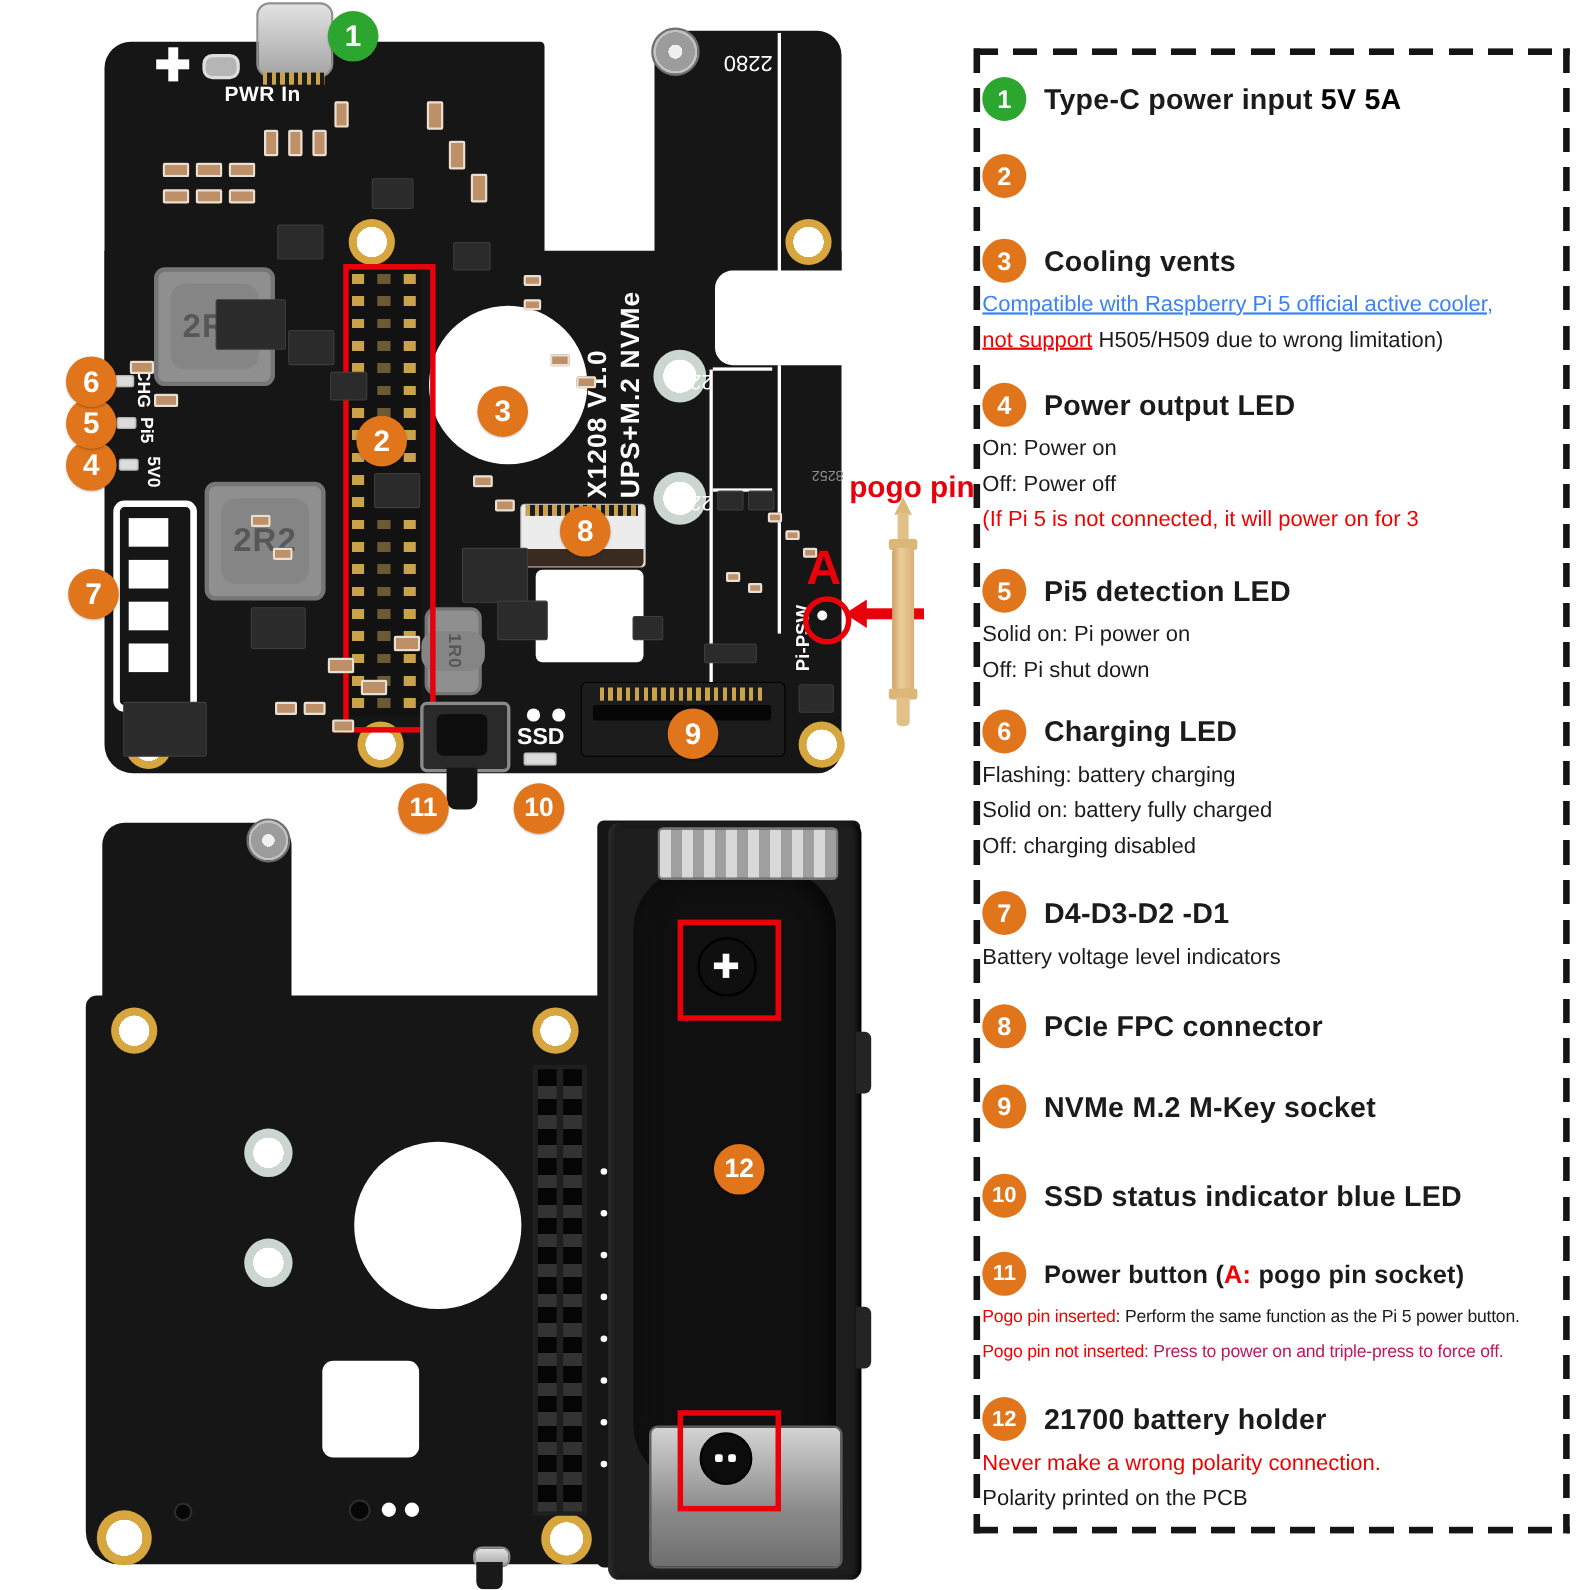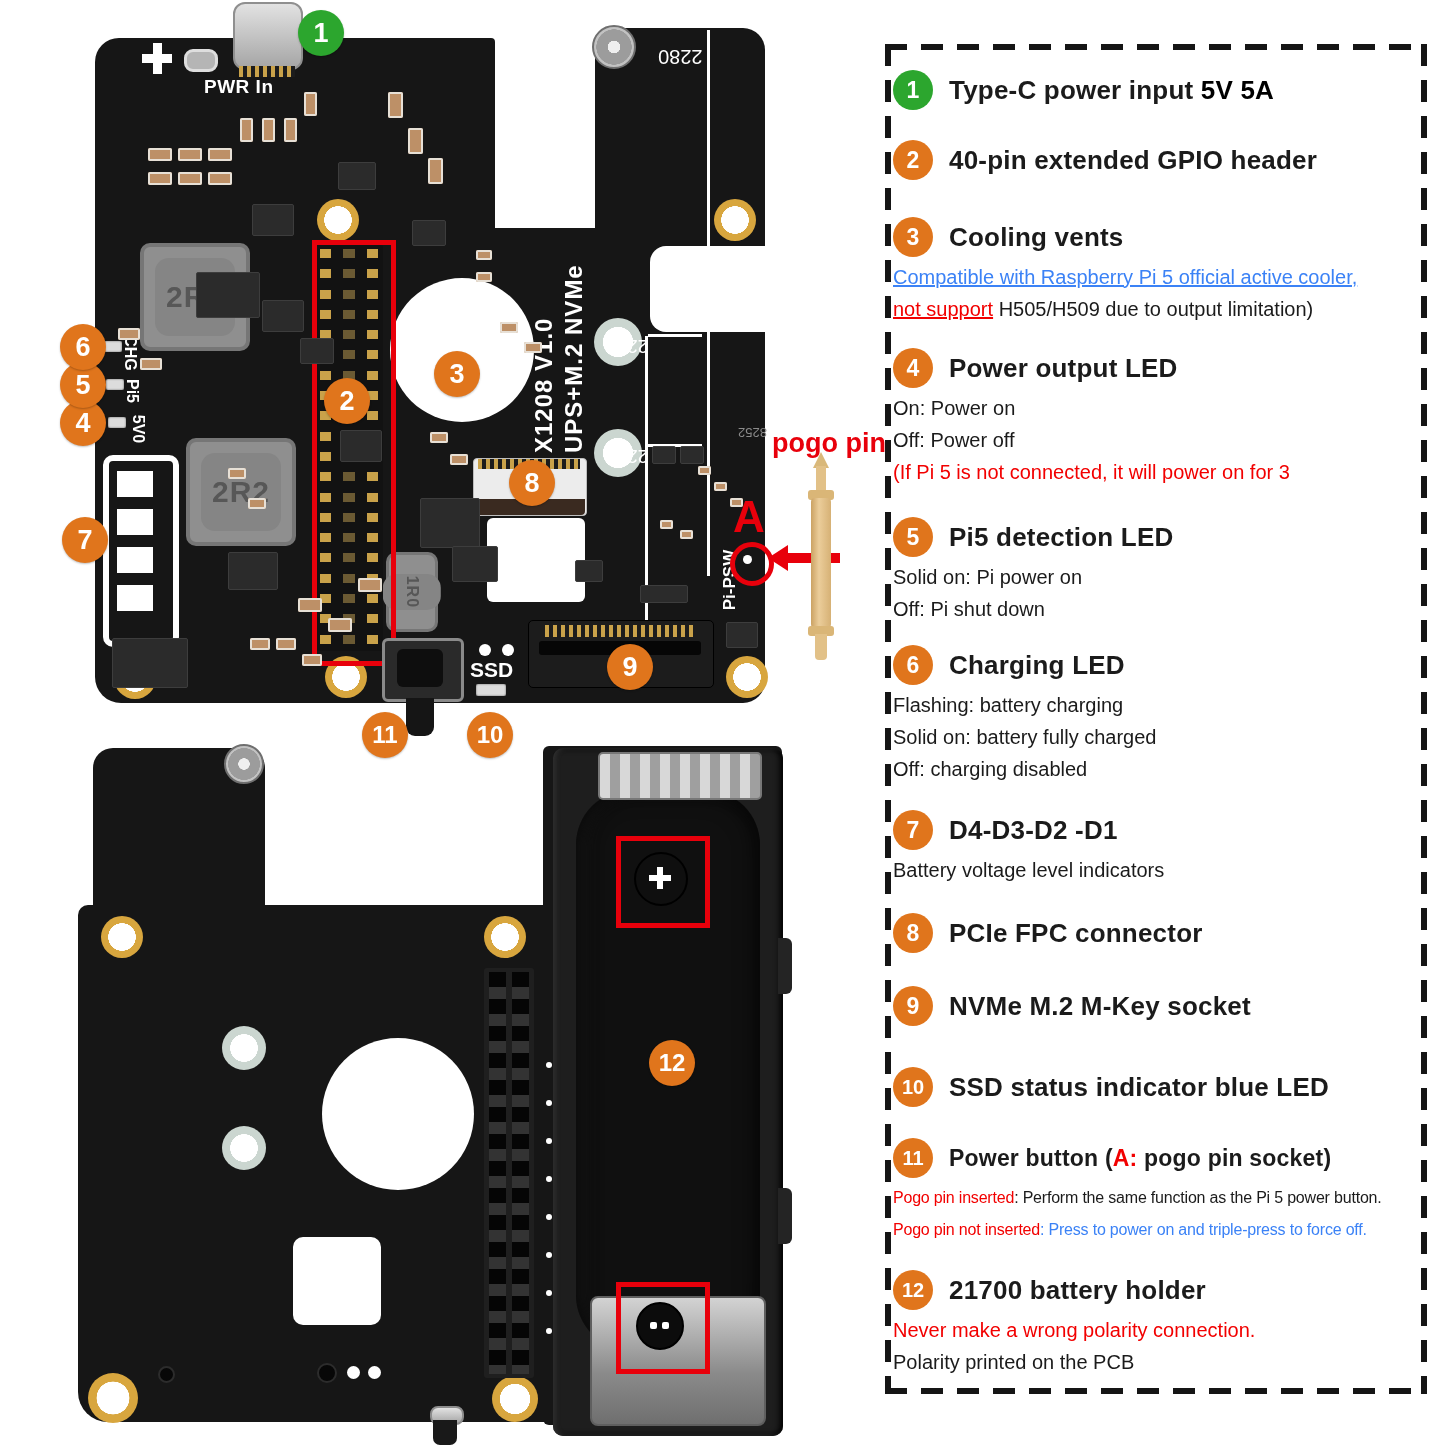--- a/index.html
+++ b/index.html
@@ -239,31 +239,30 @@
     <div id="legend-items">
         <div class="legend-item" style="top: 70px;">
           <div class="li-head">
             <span class="li-circle" style="background: rgb(44, 166, 46); font-size: 23px;">1</span>
             <span class="li-title"><span style="color: rgb(27, 27, 27);">Type-C power input </span><span style="color: #000000;">5V 5A</span></span>
           </div>
         </div>
         <div class="legend-item" style="top: 140px;">
           <div class="li-head">
             <span class="li-circle" style="background: rgb(224, 117, 28); font-size: 23px;">2</span>
-            <span class="li-title"><span style="color: rgb(27, 27, 27);">40-pin extended GPIO header</span></span>
           </div>
         </div>
         <div class="legend-item" style="top: 217px;">
           <div class="li-head">
             <span class="li-circle" style="background: rgb(224, 117, 28); font-size: 23px;">3</span>
             <span class="li-title"><span style="color: rgb(27, 27, 27);">Cooling vents</span></span>
           </div>
           <div class="li-lines">
             <div class="li-line"><span style="color: #3b82f6; text-decoration: underline;">Compatible with Raspberry Pi 5 official active cooler,</span></div>
-            <div class="li-line"><span style="color: rgb(242, 0, 0); text-decoration: underline rgb(242, 0, 0);">not support</span><span style="color: rgb(27, 27, 27);"> H505/H509 due to output limitation)</span></div>
+            <div class="li-line"><span style="color: rgb(242, 0, 0); text-decoration: underline rgb(242, 0, 0);">not support</span><span style="color: rgb(27, 27, 27);"> H505/H509 due to wrong limitation)</span></div>
           </div>
         </div>
         <div class="legend-item" style="top: 348px;">
           <div class="li-head">
             <span class="li-circle" style="background: rgb(224, 117, 28); font-size: 23px;">4</span>
             <span class="li-title"><span style="color: rgb(27, 27, 27);">Power output LED</span></span>
           </div>
           <div class="li-lines">
             <div class="li-line"><span style="color: rgb(27, 27, 27);">On: Power on</span></div>
             <div class="li-line"><span style="color: rgb(27, 27, 27);">Off: Power off</span></div>
@@ -318,21 +317,21 @@
             <span class="li-title"><span style="color: rgb(27, 27, 27);">SSD status indicator blue LED</span></span>
           </div>
         </div>
         <div class="legend-item" style="top: 1138px;">
           <div class="li-head">
             <span class="li-circle" style="background: rgb(224, 117, 28); font-size: 20px;">11</span>
             <span class="li-title compact"><span style="color: rgb(27, 27, 27);">Power button (</span><span style="color: rgb(242, 0, 0);">A:</span><span style="color: rgb(27, 27, 27);"> pogo pin socket)</span></span>
           </div>
           <div class="li-lines">
             <div class="li-line small"><span style="color: rgb(242, 0, 0);">Pogo pin inserted</span><span style="color: rgb(27, 27, 27);">: Perform the same function as the Pi 5 power button.</span></div>
-            <div class="li-line small"><span style="color: rgb(242, 0, 0);">Pogo pin not inserted</span><span style="color: #3b82f6;">: Press to power on and triple-press to force off.</span></div>
+            <div class="li-line small"><span style="color: rgb(242, 0, 0);">Pogo pin not inserted</span><span style="color: #be185d;">: Press to power on and triple-press to force off.</span></div>
           </div>
         </div>
         <div class="legend-item" style="top: 1270px;">
           <div class="li-head">
             <span class="li-circle" style="background: rgb(224, 117, 28); font-size: 20px;">12</span>
             <span class="li-title"><span style="color: rgb(27, 27, 27);">21700 battery holder</span></span>
           </div>
           <div class="li-lines">
             <div class="li-line"><span style="color: rgb(242, 0, 0);">Never make a wrong polarity connection.</span></div>
             <div class="li-line"><span style="color: rgb(27, 27, 27);">Polarity printed on the PCB</span></div>

